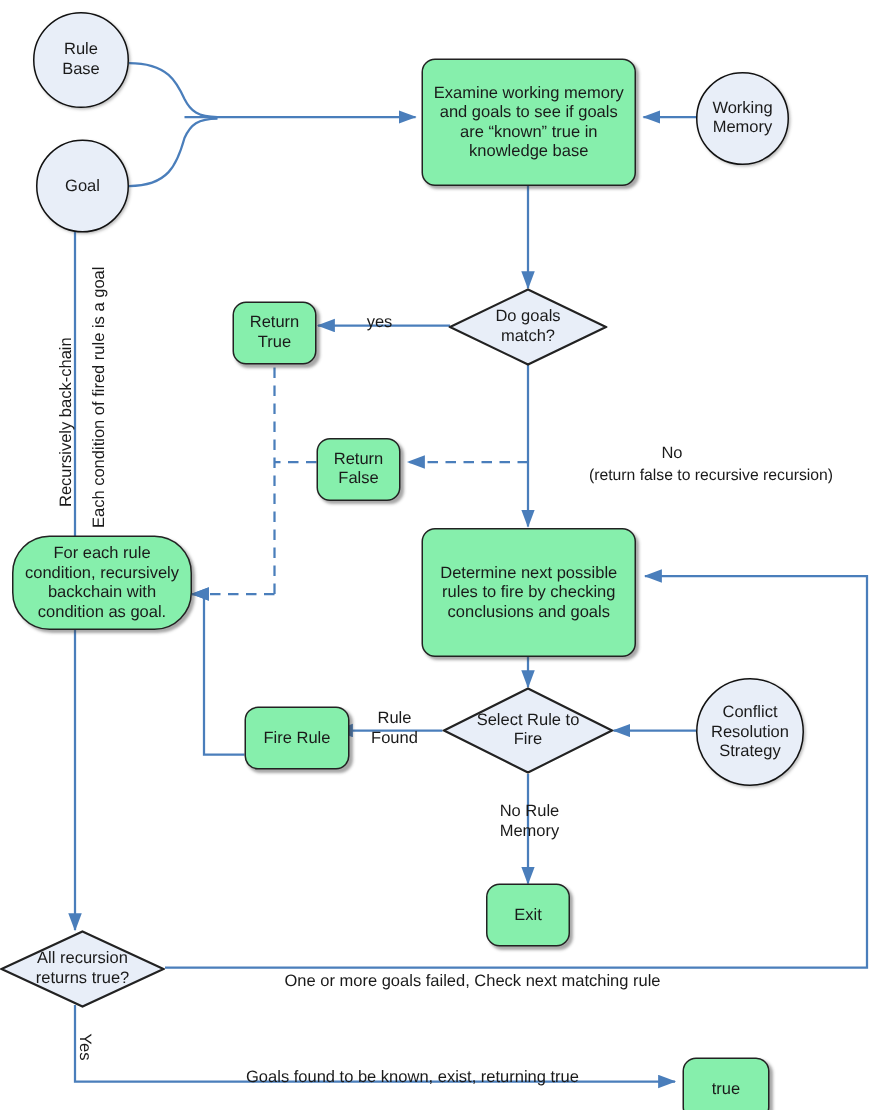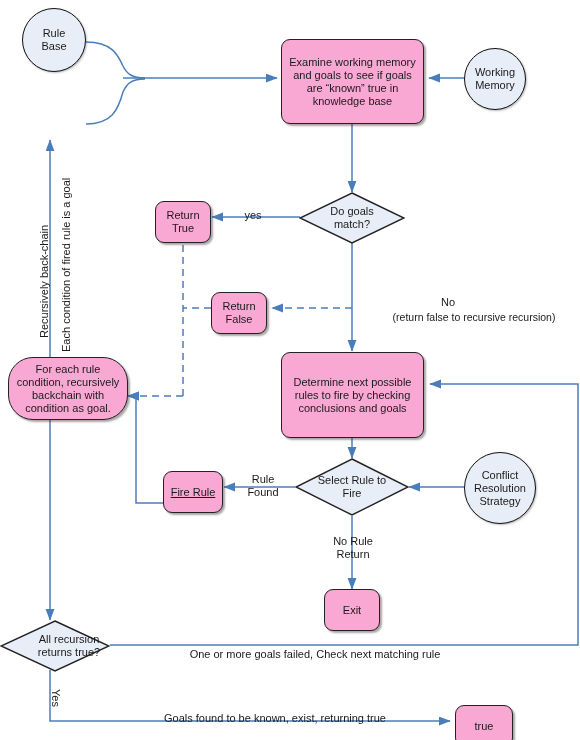--- a/index.html
+++ b/index.html
@@ -30,21 +30,21 @@
     display: flex;
     align-items: center;
     justify-content: center;
     text-align: center;
     color: #1a1a1a;
     font-size: 11px;
     line-height: 13px;
     z-index: 3;
   }
   .proc {
-    background: #f9a8d4;
+    background: #86efac;
     border: 1.6px solid #222222;
     border-radius: 9px;
     box-shadow: 2px 2px 2px rgba(60,60,60,0.45);
     padding: 20px 5px;
   }
   .circle {
     background: #e8eef8;
     border: 1.6px solid #111111;
     border-radius: 50%;
     box-shadow: 1px 1px 2px rgba(60,60,60,0.35);
@@ -168,20 +168,23 @@
        true terminal --&gt;
       <path d="M50,670 L50,721 L450,721" marker-end="url(#arrow)"></path>
     </g>
   </svg>
 
   <div class="node circle" style="left:22px; top:8px; width:64px; height:64px;">
     <span style="white-space:pre-line;">Rule
 Base</span>
   </div>
 
+  <div class="node circle" style="left:24px; top:93px; width:62px; height:62px;">
+    <span style="white-space:pre-line;">Goal</span>
+  </div>
 
   <div class="node circle" style="left:464px; top:48px; width:62px; height:62px;">
     <span style="white-space:pre-line;">Working
 Memory</span>
   </div>
 
   <div class="node circle" style="left:464px; top:452px; width:72px; height:72px;">
     <span style="white-space:pre-line;">Conflict
 Resolution
 Strategy</span>
@@ -198,21 +201,21 @@
 
   <div class="node proc" style="left:211px; top:292px; width:56px; height:32px;">
     <span style="white-space:pre-line;">Return
 False</span>
   </div>
 
   <div class="node proc" style="left:281px; top:352px; width:143px; height:86px;">
     <span>Determine next possible rules to fire by checking conclusions and goals</span>
   </div>
 
-  <div class="node proc" style="left:163px; top:471px; width:60px; height:32px;text-decoration:underline;">
+  <div class="node proc" style="left:163px; top:471px; width:70px; height:32px;">
     <span>Fire Rule</span>
   </div>
 
   <div class="node proc" style="left:8px; top:357px; width:120px; height:63px;border-radius:25px;">
     <span>For each rule condition, recursively backchain with condition as goal.</span>
   </div>
 
   <div class="node proc" style="left:324px; top:589px; width:56px; height:31px;">
     <span>Exit</span>
   </div>
@@ -230,39 +233,39 @@
   </div>
 
   <div class="diamond-wrap" style="left:299px; top:192px; width:106px; height:52px;">
     <svg width="106" height="52" viewBox="0 0 106 52">
       <polygon points="53,1 105,26 53,51 1,26" fill="#e8eef8" stroke="#222222" stroke-width="1.4"></polygon>
     </svg>
     <div class="diamond-label" style="white-space:pre-line;">Do goals
 match?</div>
   </div>
 
-  <div class="diamond-wrap" style="left:0px; top:620px; width:110px; height:52px;padding-left:28px;">
+  <div class="diamond-wrap" style="left:0px; top:620px; width:110px; height:52px;">
     <svg width="110" height="52" viewBox="0 0 110 52">
       <polygon points="55,1 109,26 55,51 1,26" fill="#e8eef8" stroke="#222222" stroke-width="1.4"></polygon>
     </svg>
     <div class="diamond-label" style="white-space:pre-line;">All recursion
 returns true?</div>
   </div>
 
   <div class="edge-label" style="left:233px; top:209px; width:40px;">yes</div>
 
   <div class="edge-label" style="left:418px; top:296px; width:60px;">No</div>
 
   <div class="edge-label" style="left:369px; top:311px; width:210px; font-size:10.5px;">(return false to recursive recursion)</div>
 
   <div class="edge-label" style="left:233px; top:473px; width:60px; white-space:pre-line;">Rule
 Found</div>
 
   <div class="edge-label" style="left:320px; top:535px; width:66px; white-space:pre-line;">No Rule
-Return</div>
+Memory</div>
 
   <div class="edge-label" style="left:150px; top:648px; width:330px;">One or more goals failed, Check next matching rule</div>
 
   <div class="edge-label" style="left:130px; top:712px; width:290px;">Goals found to be known, exist, returning true</div>
 
   <div class="vlabel rot-up" style="left:38px; top:338px;">Recursively back-chain</div>
 
   <div class="vlabel rot-up" style="left:60px; top:352px;">Each condition of fired rule is a goal</div>
 
   <div class="vlabel rot-down" style="left:62px; top:689px;">Yes</div>

